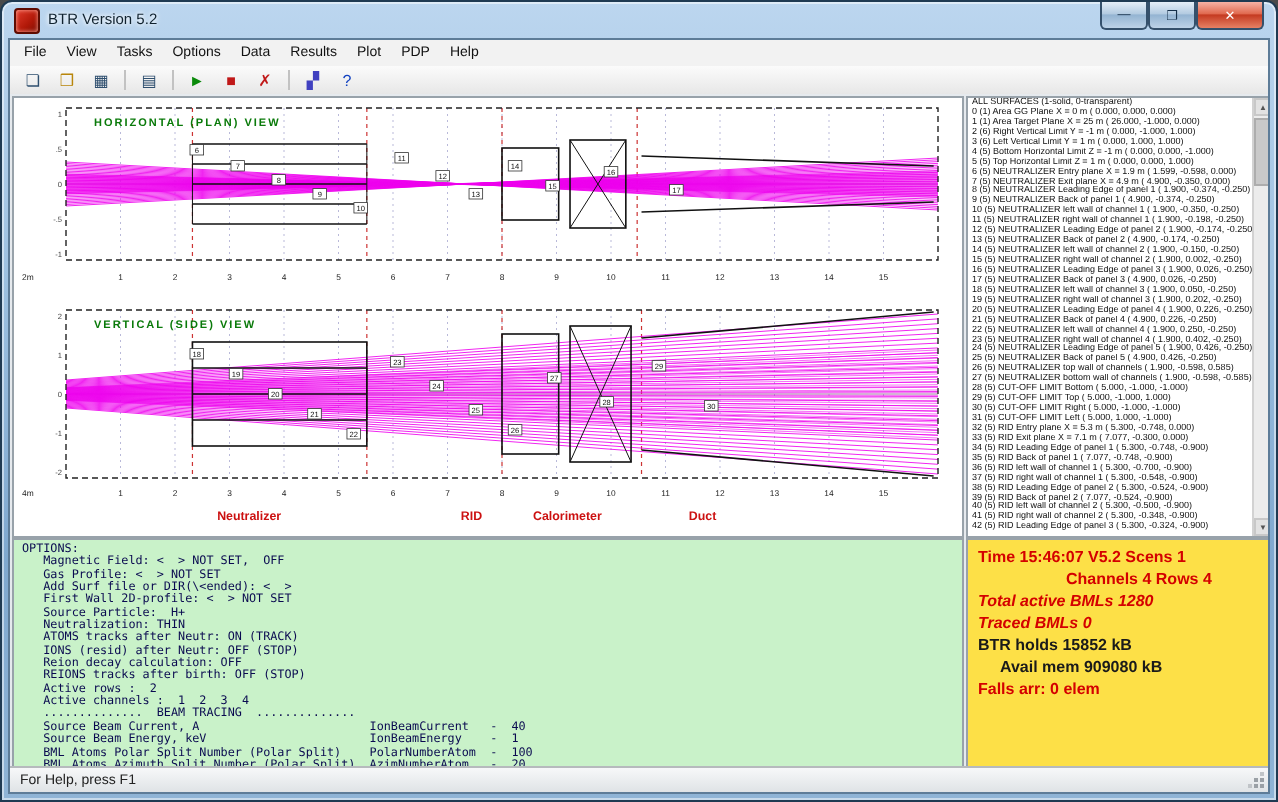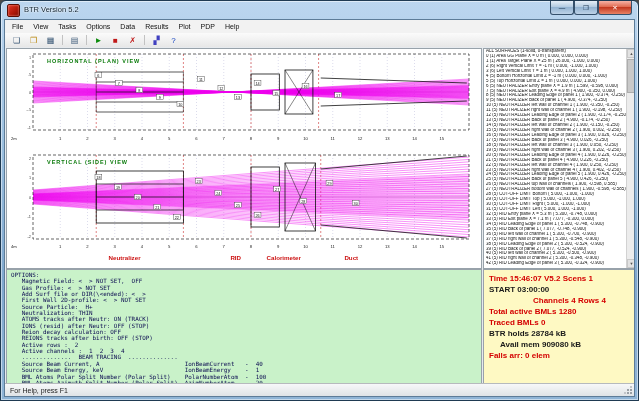--- a/index.html
+++ b/index.html
@@ -43,21 +43,21 @@
     border-left:1px solid #d2d2d2;}
   .scroll-arrow{width:9px;height:9px;display:flex;align-items:center;justify-content:center;
     font-size:4px;color:#555;background:#e2e2e2;border:1px solid #c8c8c8;box-sizing:border-box;}
   .scroll-arrow.down{position:absolute;bottom:0;}
   .scroll-thumb{position:absolute;top:10px;left:0;width:9px;height:34px;background:#c9c9c9;
     border:1px solid #adadad;box-sizing:border-box;}
   .options-panel{position:absolute;left:1px;top:222px;width:474px;height:117px;background:#c9f2c9;
     border:1px solid #98a2aa;overflow:hidden;}
   .options-panel pre{margin:0;padding:2px 0 0 4px;
     font-family:"DejaVu Sans Mono",monospace;font-size:5.9px;line-height:6.35px;color:#0a0a50;}
-  .info-panel{position:absolute;left:478px;top:222px;width:152px;height:117px;background:#fef9c3;
+  .info-panel{position:absolute;left:478px;top:222px;width:152px;height:117px;background:#fde047;
     border:1px solid #98a2aa;overflow:hidden;padding-top:3px;box-sizing:border-box;}
   .info-line{font-size:8px;font-weight:bold;line-height:11px;padding-left:5px;white-space:nowrap;}
   .statusbar{position:absolute;left:0;right:0;bottom:0;height:12px;
     background:linear-gradient(#f7f8f9,#dfe3e6);border-top:1px solid #b6babd;
     font-size:7px;color:#222;display:flex;align-items:center;padding-left:5px;}
   .grip{position:absolute;right:2px;bottom:2px;width:8px;height:8px;}
   .grip::before{content:"";position:absolute;right:0;bottom:0;width:2px;height:2px;background:#9aa0a6;
     box-shadow:-3px 0 #9aa0a6,0 -3px #9aa0a6,-6px 0 #c0c4c8,0 -6px #c0c4c8,-3px -3px #9aa0a6;}
   svg{display:block;}
 </style>
@@ -474,25 +474,24 @@
    ..............  BEAM TRACING  ..............
    Source Beam Current, A                        IonBeamCurrent   -  40
    Source Beam Energy, keV                       IonBeamEnergy    -  1
    BML Atoms Polar Split Number (Polar Split)    PolarNumberAtom  -  100
    BML Atoms Azimuth Split Number (Polar Split)  AzimNumberAtom   -  20</pre>
       </div>
 
       <div class="info-panel">
         <div id="info-lines">
             <div class="info-line" style="color: rgb(212, 0, 0);">Time 15:46:07 V5.2  Scens 1</div>
-            <div class="info-line" style="color: rgb(26, 26, 26);">START 03:00:00</div>
             <div class="info-line" style="color: rgb(212, 0, 0); margin-left: 44px;">Channels 4  Rows 4</div>
-            <div class="info-line" style="color: rgb(212, 0, 0);">Total active BMLs  1280</div>
-            <div class="info-line" style="color: rgb(212, 0, 0);">Traced BMLs  0</div>
-            <div class="info-line" style="color: rgb(26, 26, 26);">BTR holds   28784 kB</div>
+            <div class="info-line" style="color: rgb(212, 0, 0); font-style: italic;">Total active BMLs  1280</div>
+            <div class="info-line" style="color: rgb(212, 0, 0); font-style: italic;">Traced BMLs  0</div>
+            <div class="info-line" style="color: rgb(26, 26, 26);">BTR holds   15852 kB</div>
             <div class="info-line" style="color: rgb(26, 26, 26); padding-left: 16px;">Avail mem   909080 kB</div>
             <div class="info-line" style="color: rgb(212, 0, 0);">Falls arr: 0 elem</div>
           </div>
       </div>
     </div>
 
     <div class="statusbar">
       <span>For Help, press F1</span>
       <div class="grip"></div>
     </div>

